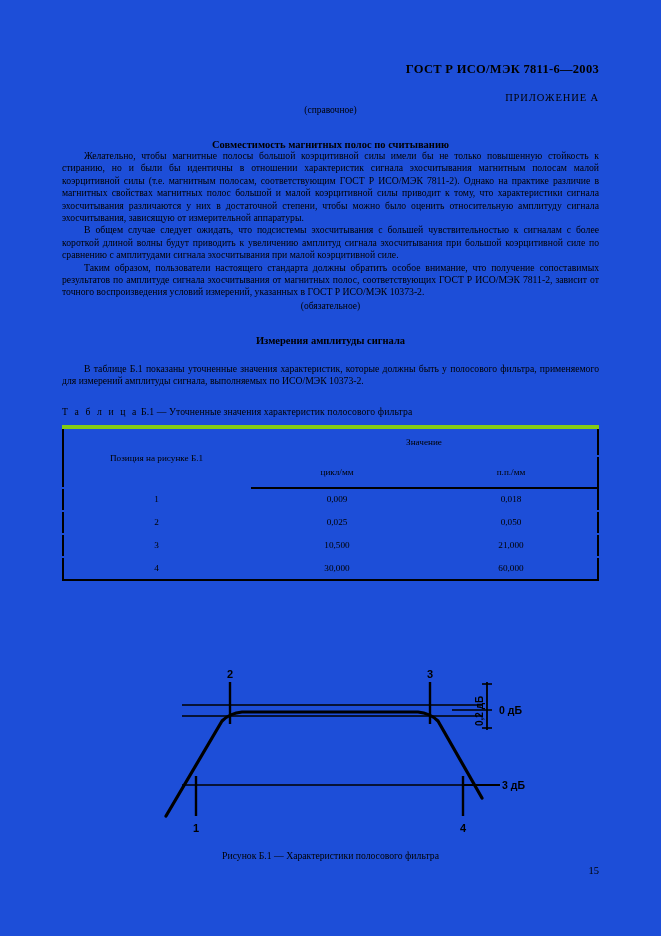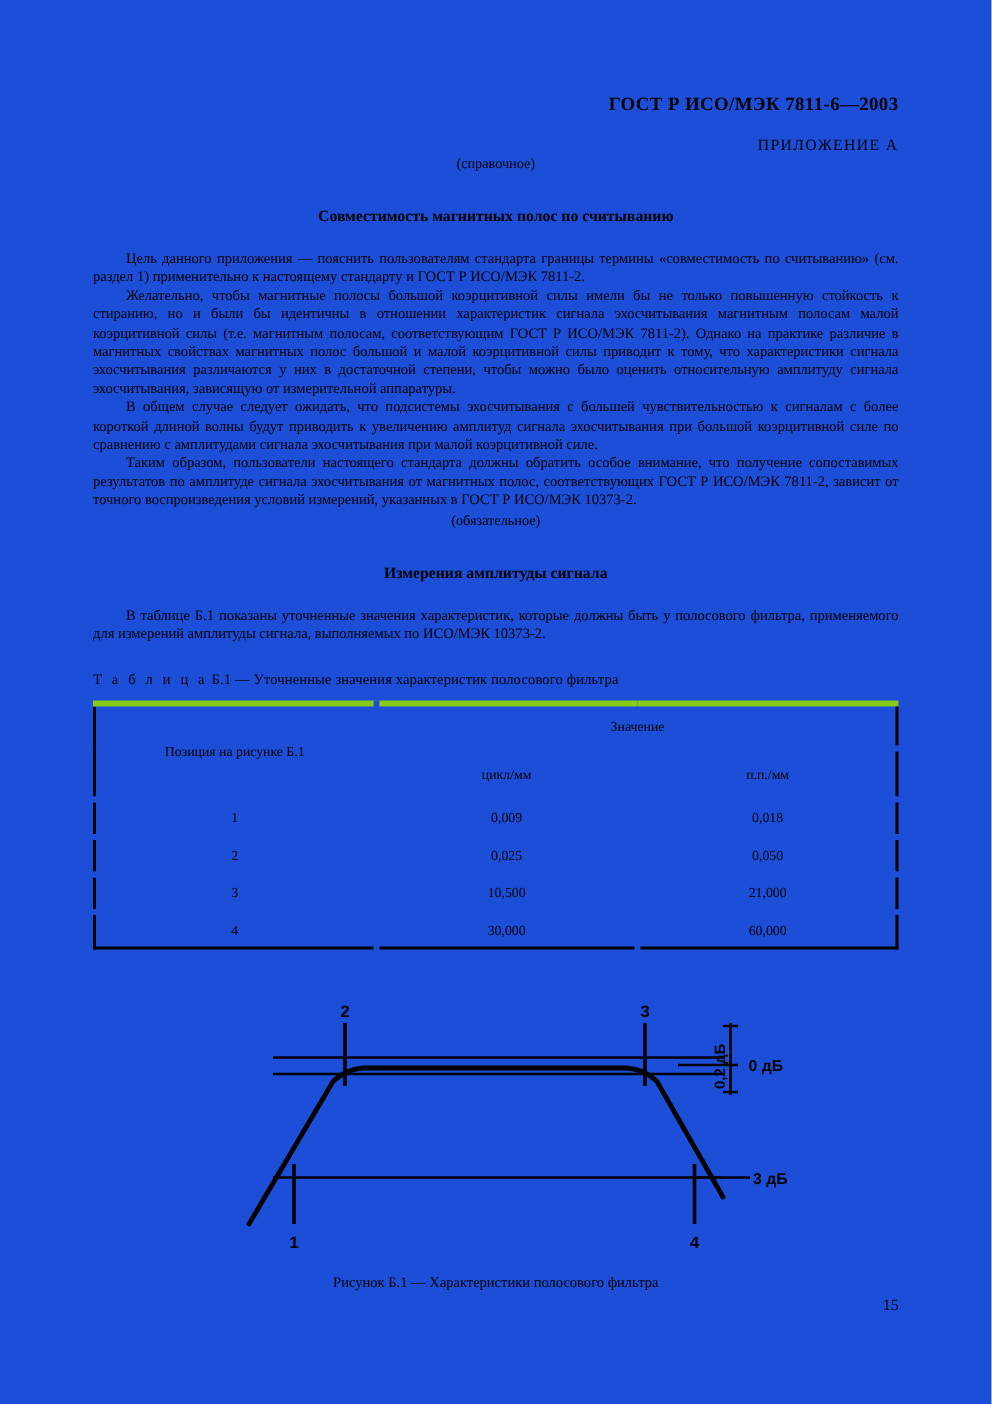--- a/index.html
+++ b/index.html
@@ -84,21 +84,21 @@
     letter-spacing: 2.1px;
   }
 
   table.b1 {
     margin-top: 8px;
     border-collapse: collapse;
     width: 537px;
     table-layout: fixed;
   }
   table.b1 td, table.b1 th {
-    border: 4px solid #1d4ed8;
+    border: 2px solid #1d4ed8;
     font-weight: normal;
     font-size: 9.2px;
     text-align: center;
     padding: 0;
     vertical-align: middle;
   }
   table.b1 .outer-top { border-top: 4px solid #84cc16; }
   table.b1 .outer-bottom { border-bottom: 2px solid #000; }
   table.b1 .outer-left { border-left: 2px solid #000; }
   table.b1 .outer-right { border-right: 2px solid #000; }
@@ -141,21 +141,20 @@
 <div class="page">
 
   <div class="doc-header">ГОСТ Р ИСО/МЭК 7811-6—2003</div>
 
   <div class="content">
 
     <div class="annex-title">ПРИЛОЖЕНИЕ А</div>
     <div class="annex-sub">(справочное)</div>
     <div class="section-title">Совместимость магнитных полос по считыванию</div>
 
-    <p class="body-text first tight">Цель данного приложения — пояснить пользователям стандарта границы термины «совместимость по считыванию» (см. раздел 1) применительно к настоящему стандарту и ГОСТ Р ИСО/МЭК 7811-2.</p>
     <p class="body-text tight">Желательно, чтобы магнитные полосы большой коэрцитивной силы имели бы не только повышенную стойкость к стиранию, но и были бы идентичны в отношении характеристик сигнала эхосчитывания магнитным полосам малой коэрцитивной силы (т.е. магнитным полосам, соответствующим ГОСТ Р ИСО/МЭК 7811-2). Однако на практике различие в магнитных свойствах магнитных полос большой и малой коэрцитивной силы приводит к тому, что характеристики сигнала эхосчитывания различаются у них в достаточной степени, чтобы можно было оценить относительную амплитуду сигнала эхосчитывания, зависящую от измерительной аппаратуры.</p>
     <p class="body-text tight">В общем случае следует ожидать, что подсистемы эхосчитывания с большей чувствительностью к сигналам с более короткой длиной волны будут приводить к увеличению амплитуд сигнала эхосчитывания при большой коэрцитивной силе по сравнению с амплитудами сигнала эхосчитывания при малой коэрцитивной силе.</p>
     <p class="body-text spread">Таким образом, пользователи настоящего стандарта должны обратить особое внимание, что получение сопоставимых результатов по амплитуде сигнала эхосчитывания от магнитных полос, соответствующих ГОСТ Р ИСО/МЭК 7811-2, зависит от точного воспроизведения условий измерений, указанных в ГОСТ Р ИСО/МЭК 10373-2.</p>
 
     <div class="annex-sub">(обязательное)</div>
     <div class="section-title">Измерения амплитуды сигнала</div>
 
     <p class="body-text first tight">В таблице Б.1 показаны уточненные значения характеристик, которые должны быть у полосового фильтра, применяемого для измерений амплитуды сигнала, выполняемых по ИСО/МЭК 10373-2.</p>
 
     <div class="table-caption">

